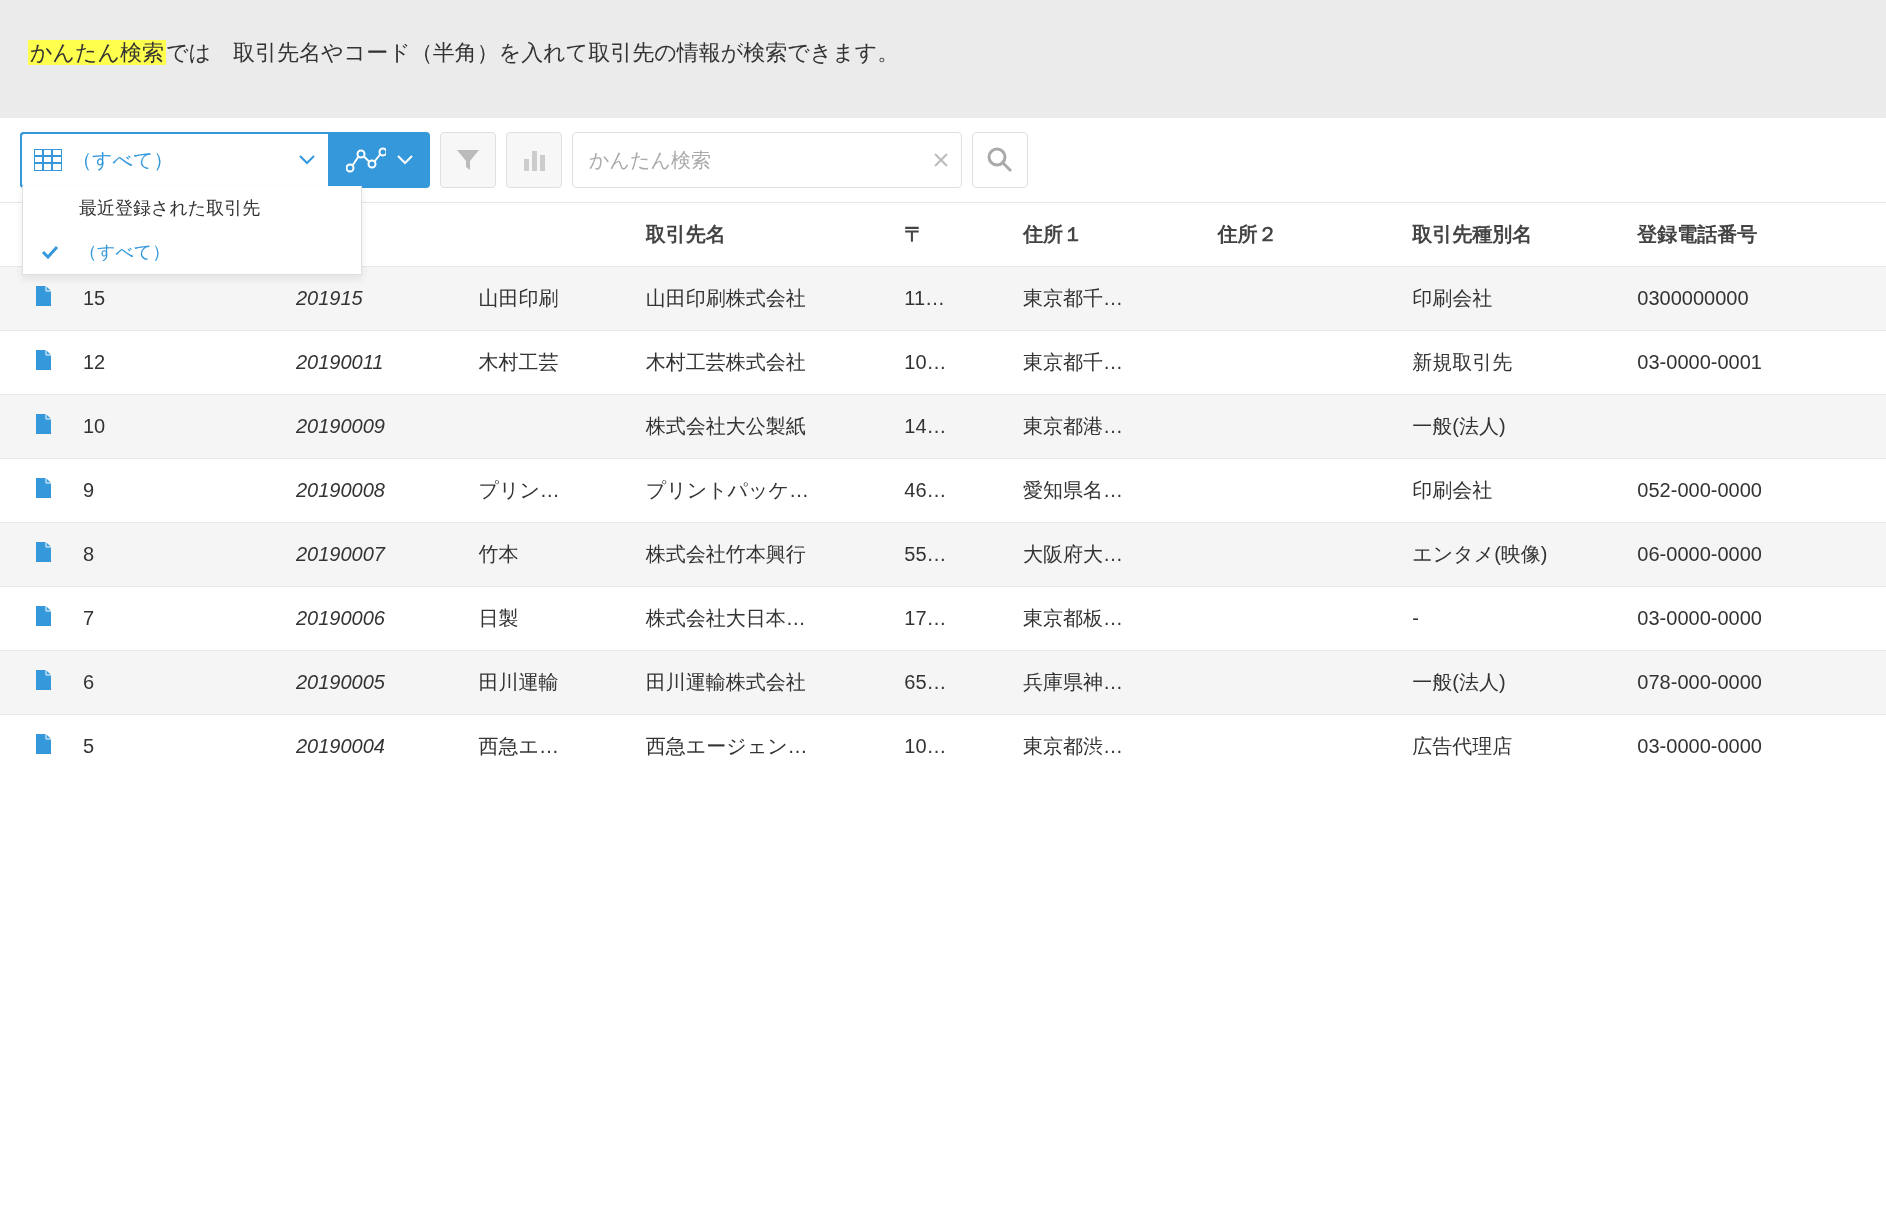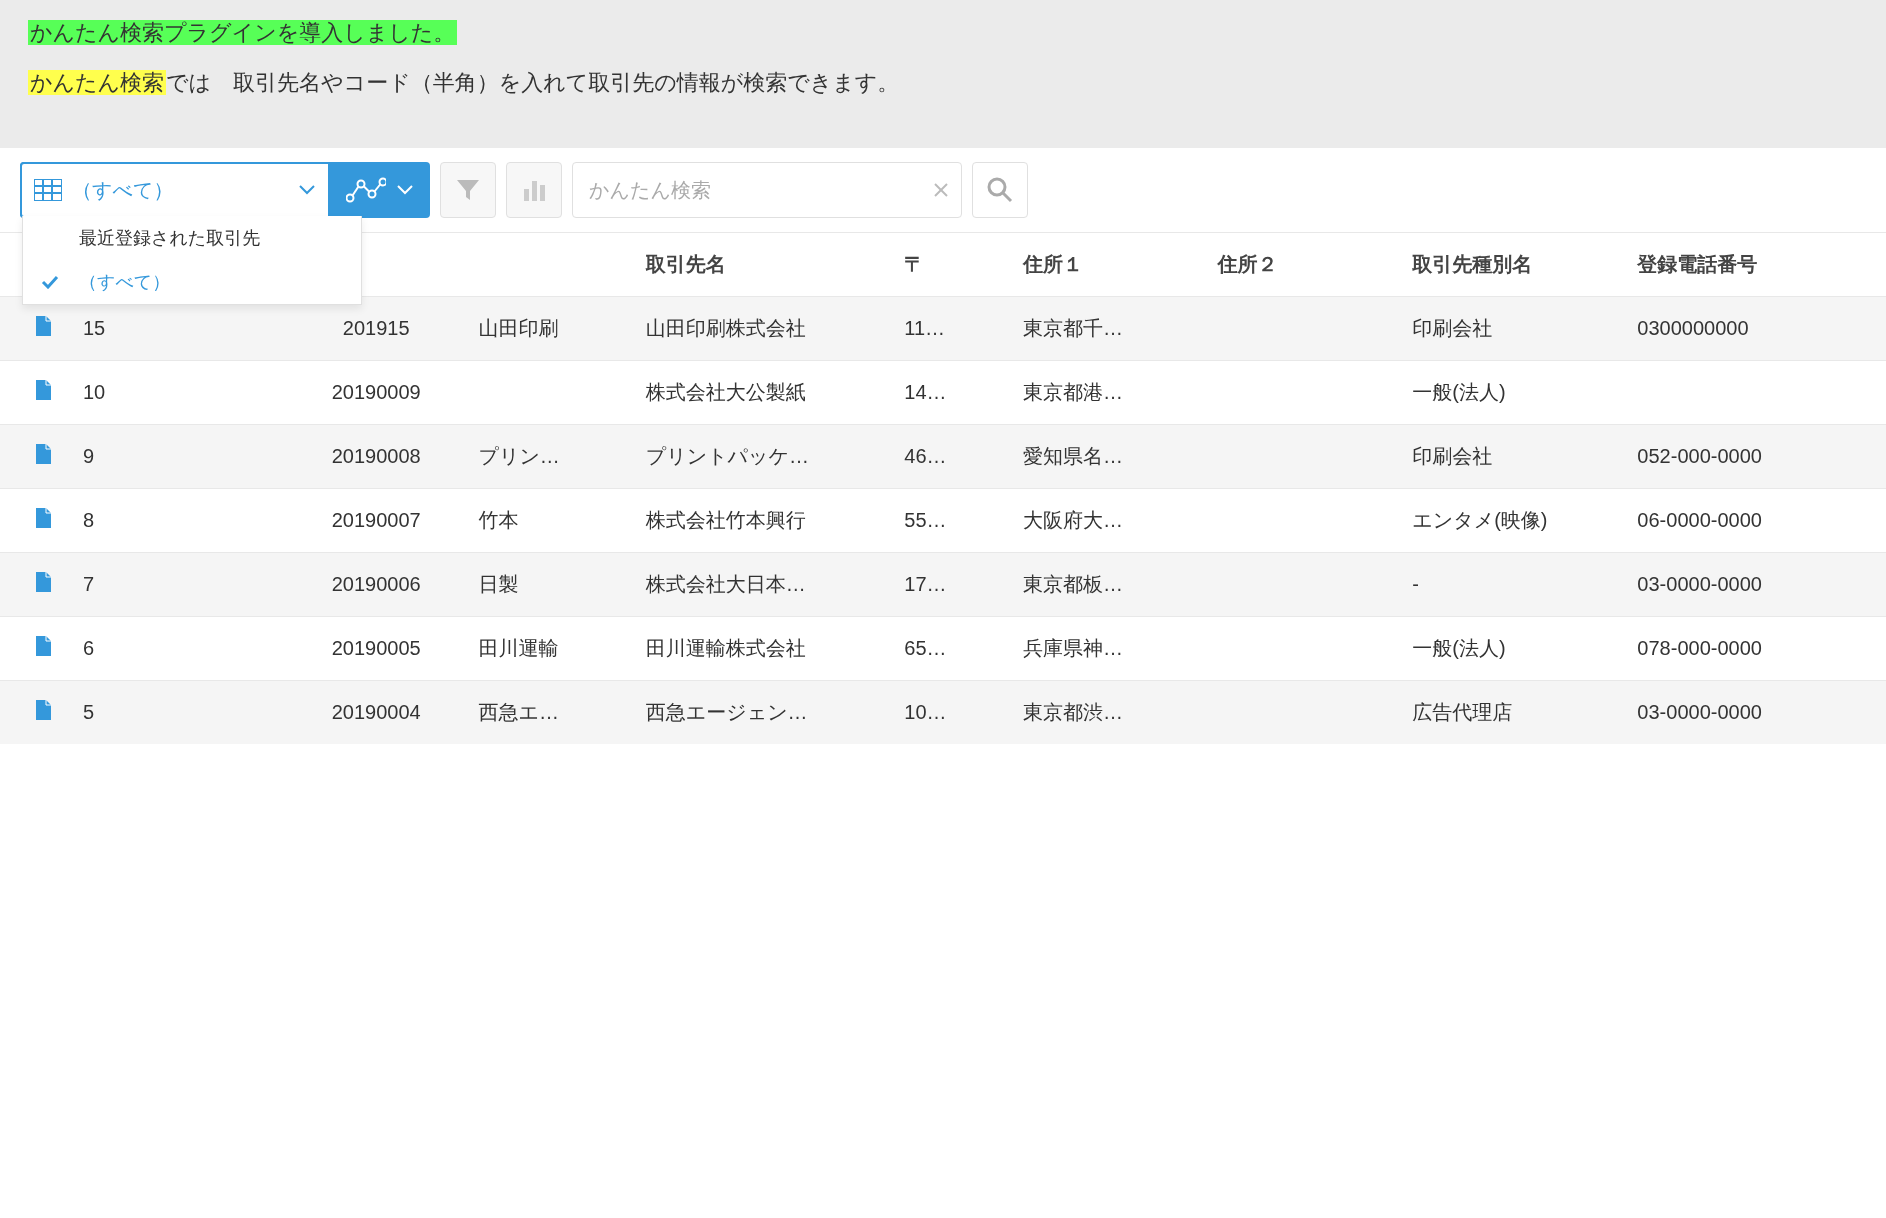--- a/index.html
+++ b/index.html
@@ -178,36 +178,35 @@
     }
     th {
       color: #444;
       background: #fff;
       font-weight: 700;
     }
     tbody tr:nth-child(odd) { background: #f5f5f5; }
     tbody tr:nth-child(even) { background: #fff; }
     .col-icon { width: 48px; text-align: center; padding-left: 12px; padding-right:0;}
     .col-id { width: 140px; padding-right: 0; text-align: left;}
-    .col-code { width: 120px; text-align: center; padding-right: 12px;}
+    .col-code { width: 120px; text-align: left; padding-right: 12px; font-style: italic;}
     .col-alias { width: 110px;}
     .col-name { width: 170px;}
     .col-zip { width: 78px;}
     .col-addr1 { width: 128px;}
     .col-addr2 { width: 128px;}
     .col-type { width: 148px;}
     .col-phone { width: 170px;}
     .doc-icon { color: #3498db; display:inline-flex;}
     th.covered { color: transparent; }
   </style>
 </head>
 <body>
 
 <div class="top-banner">
-  <span class="banner-line1">かんたん検索プラグインを導入しました。</span>
   <div class="banner-line2">
     <span class="hl-yellow">かんたん検索</span><span>では　取引先名やコード（半角）を入れて取引先の情報が検索できます。</span>
   </div>
 </div>
 
 <div class="content-area">
   <div class="toolbar">
     <div class="view-group">
       <div class="view-select">
         <span class="view-icon-table">
@@ -339,20 +338,37 @@
             <td>印刷会社</td>
             <td>0300000000</td>
           </tr>
           <tr>
             <td class="col-icon"><span class="doc-icon">
                 <svg width="18" height="22" viewBox="0 0 18 22">
                   <path d="M2 1 L12 1 L17 6 L17 21 L2 21 Z" fill="#3498db"></path>
                   <path d="M12 1 L12 6 L17 6" fill="none" stroke="#fff" stroke-width="1"></path>
                 </svg>
               </span></td>
+            <td>12</td>
+            <td class="col-code">20190011</td>
+            <td>木村工芸</td>
+            <td>木村工芸株式会社</td>
+            <td>10…</td>
+            <td>東京都千…</td>
+            <td></td>
+            <td>新規取引先</td>
+            <td>03-0000-0001</td>
+          </tr>
+          <tr>
+            <td class="col-icon"><span class="doc-icon">
+                <svg width="18" height="22" viewBox="0 0 18 22">
+                  <path d="M2 1 L12 1 L17 6 L17 21 L2 21 Z" fill="#3498db"></path>
+                  <path d="M12 1 L12 6 L17 6" fill="none" stroke="#fff" stroke-width="1"></path>
+                </svg>
+              </span></td>
             <td>10</td>
             <td class="col-code">20190009</td>
             <td></td>
             <td>株式会社大公製紙</td>
             <td>14…</td>
             <td>東京都港…</td>
             <td></td>
             <td>一般(法人)</td>
             <td></td>
           </tr>

